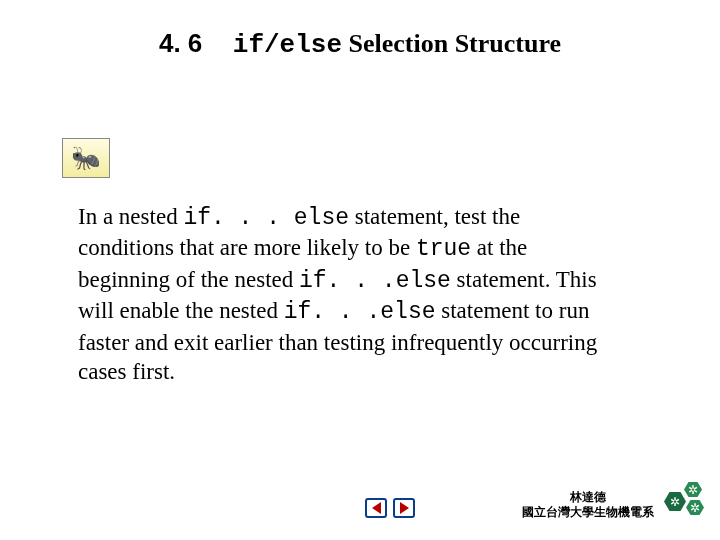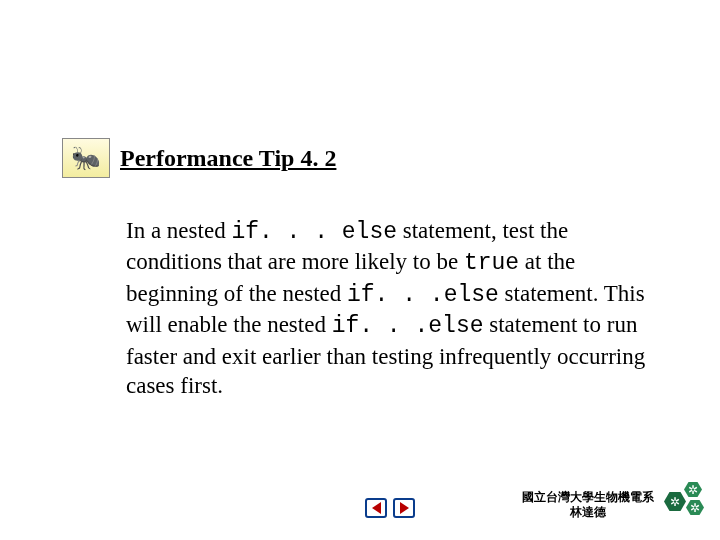--- a/index.html
+++ b/index.html
@@ -53,26 +53,25 @@
     justify-content: center;
     font-size: 24px;
   }
   .tip-title {
     font-size: 24px;
     font-weight: bold;
     text-decoration: underline;
   }
   .body-text {
     position: absolute;
-    top: 216px;
+    top: 202px;
     left: 78px;
     width: 540px;
     font-size: 23px;
     line-height: 1.28;
-    margin-left: 48px;
   }
   .body-text .code {
     font-family: "Courier New", Courier, monospace;
     font-size: 23px;
   }
   .footer {
     position: absolute;
     bottom: 18px;
     left: 0;
     width: 100%;
@@ -147,44 +146,47 @@
   .gear {
     color:#fff;
     font-size:12px;
     line-height:1;
   }
 </style>
 </head>
 <body>
 <div class="slide">
 
+  <div class="heading">
+    <span class="sec-num">4. 6</span>
+    <span class="code">if/else</span><span> Selection Structure</span>
+  </div>
 
   <div class="tip-row">
     <div class="tip-icon">
       <span>🐜</span>
     </div>
-    <div class="tip-title">Performance Tip 4. 2</div>
   </div>
 
   <div class="body-text">
     <span>In a nested </span><span class="code">if. . . else</span><span> statement, test the conditions that are more likely to be </span><span class="code">true</span><span> at the beginning of the nested </span><span class="code">if. . .else</span><span> statement. This will enable the nested </span><span class="code">if. . .else</span><span> statement to run faster and exit earlier than testing infrequently occurring cases first.</span>
   </div>
 
   <div class="footer">
     <div class="nav">
       <div class="nav-btn">
         <div class="tri-left"></div>
       </div>
       <div class="nav-btn">
         <div class="tri-right"></div>
       </div>
     </div>
     <div class="footer-right">
+      <div>林達德</div>
       <div>國立台灣大學生物機電系</div>
-      <div>林達德</div>
     </div>
     <div class="logo">
       <div class="hex" style="left:0;top:10px;">
           <span class="gear">✲</span>
         </div>
       <div class="hex small" style="left:20px;top:0;">
           <span class="gear">✲</span>
         </div>
       <div class="hex small" style="left:22px;top:18px;">
           <span class="gear">✲</span>

